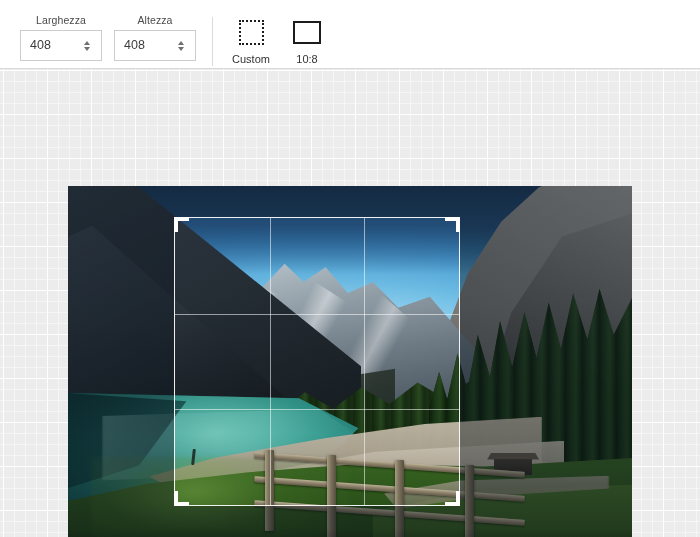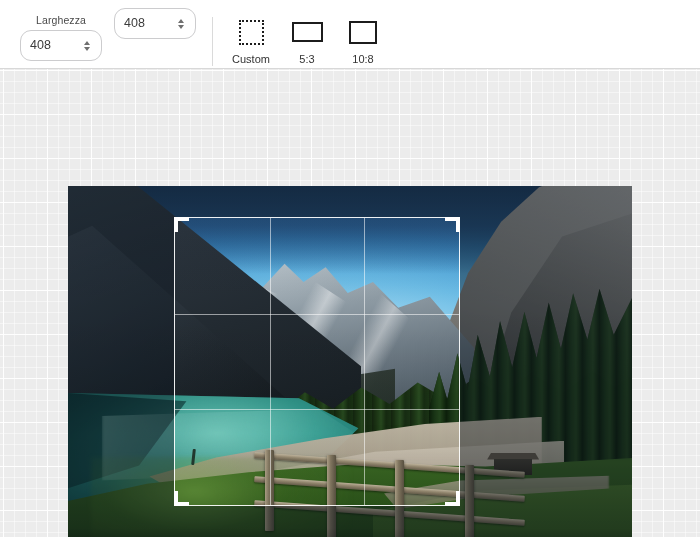--- a/index.html
+++ b/index.html
@@ -52,21 +52,21 @@
     line-height: 12px;
     padding-top: 6px;
     padding-bottom: 4px;
     text-align: center;
     letter-spacing: 0.1px;
   }
   .dim-input-wrap {
     position: relative;
     height: 31px;
     border: 1px solid #ccccce;
-    border-radius: 11px;
+    border-radius: 0;
     background: #ffffff;
     box-sizing: border-box;
     display: flex;
     align-items: center;
   }
   .dim-input {
     border: none;
     outline: none;
     background: transparent;
     font-family: "Liberation Sans", sans-serif;
@@ -535,45 +535,40 @@
         <div class="dim-input-wrap">
           <input class="dim-input" type="text" value="408" style="">
           <span class="spinner">
             <span class="spin-up"></span>
             <span class="spin-down"></span>
           </span>
         </div>
       </div>
 
       <div class="dim-field">
+        <span class="dim-label">Altezza</span>
         <div class="dim-input-wrap">
           <input class="dim-input" type="text" value="408" style="">
           <span class="spinner">
             <span class="spin-up"></span>
             <span class="spin-down"></span>
           </span>
         </div>
       </div>
 
     </div>
 
     <div class="toolbar-sep"></div>
 
     <div class="ratio-group" id="ratio-group">
         <div class="ratio-item">
           <div class="ratio-icon-box">
             <div class="ratio-shape dotted" style="width: 25px; height: 25px;"></div>
           </div>
           <div class="ratio-label">Custom</div>
-        </div>
-        <div class="ratio-item">
-          <div class="ratio-icon-box">
-            <div class="ratio-shape" style="width: 31px; height: 20px;"></div>
-          </div>
-          <div class="ratio-label">5:3</div>
         </div>
         <div class="ratio-item">
           <div class="ratio-icon-box">
             <div class="ratio-shape" style="width: 28px; height: 23px;"></div>
           </div>
           <div class="ratio-label">10:8</div>
         </div>
       </div>
 
   </div>

